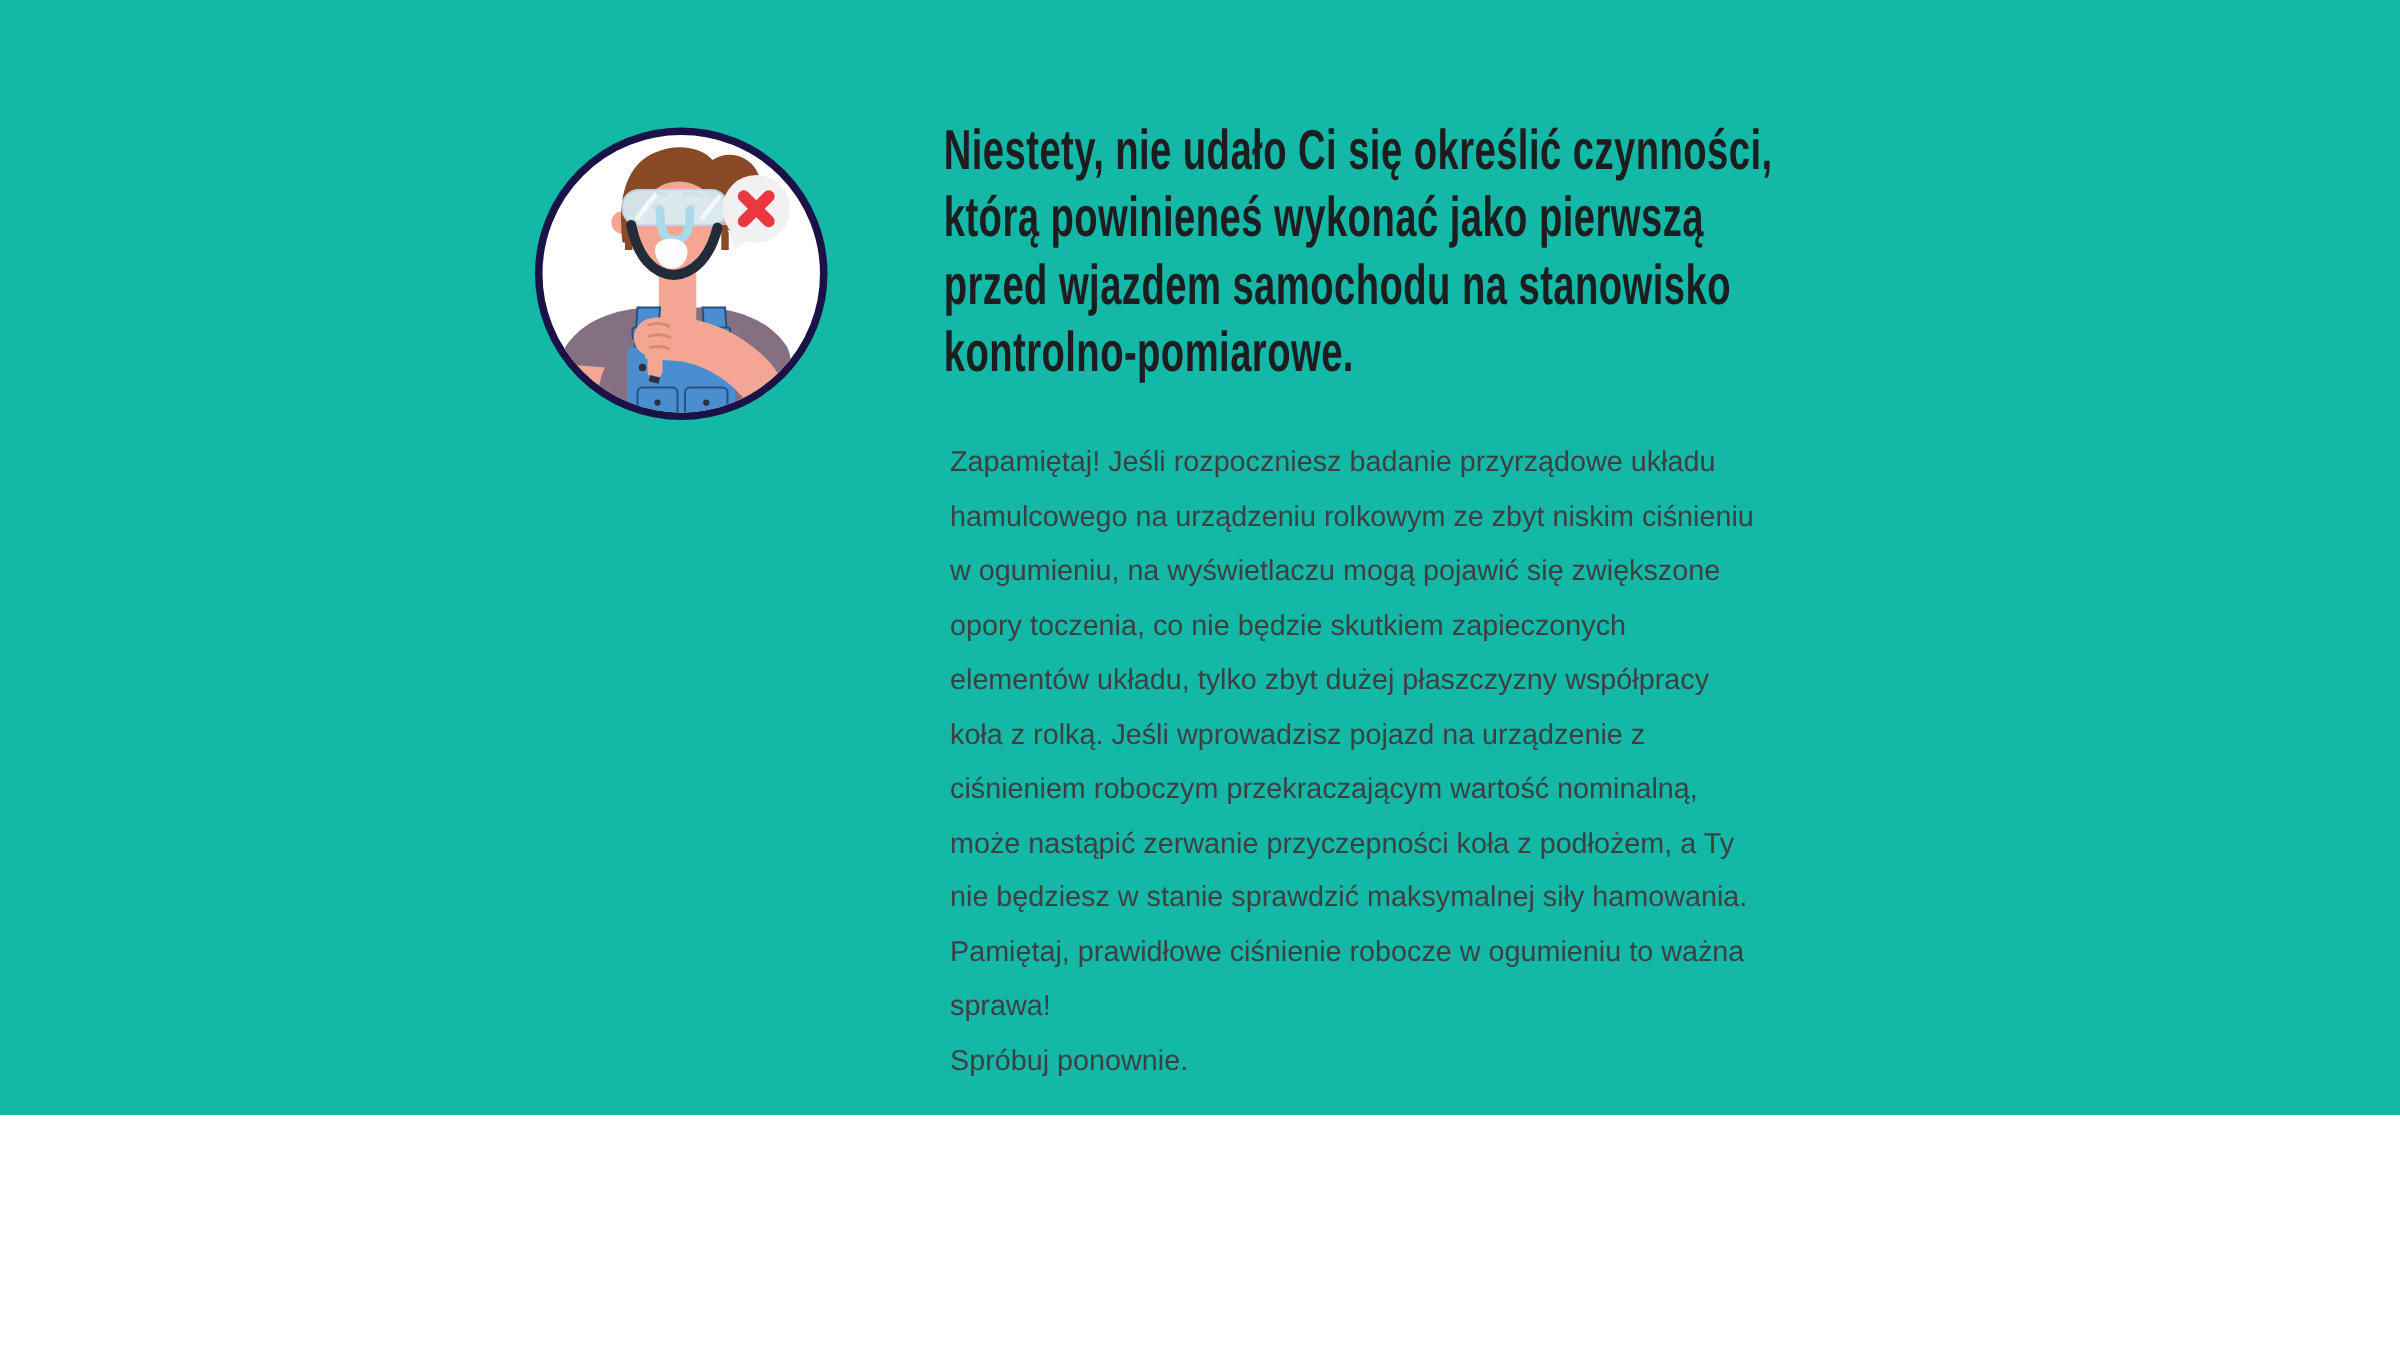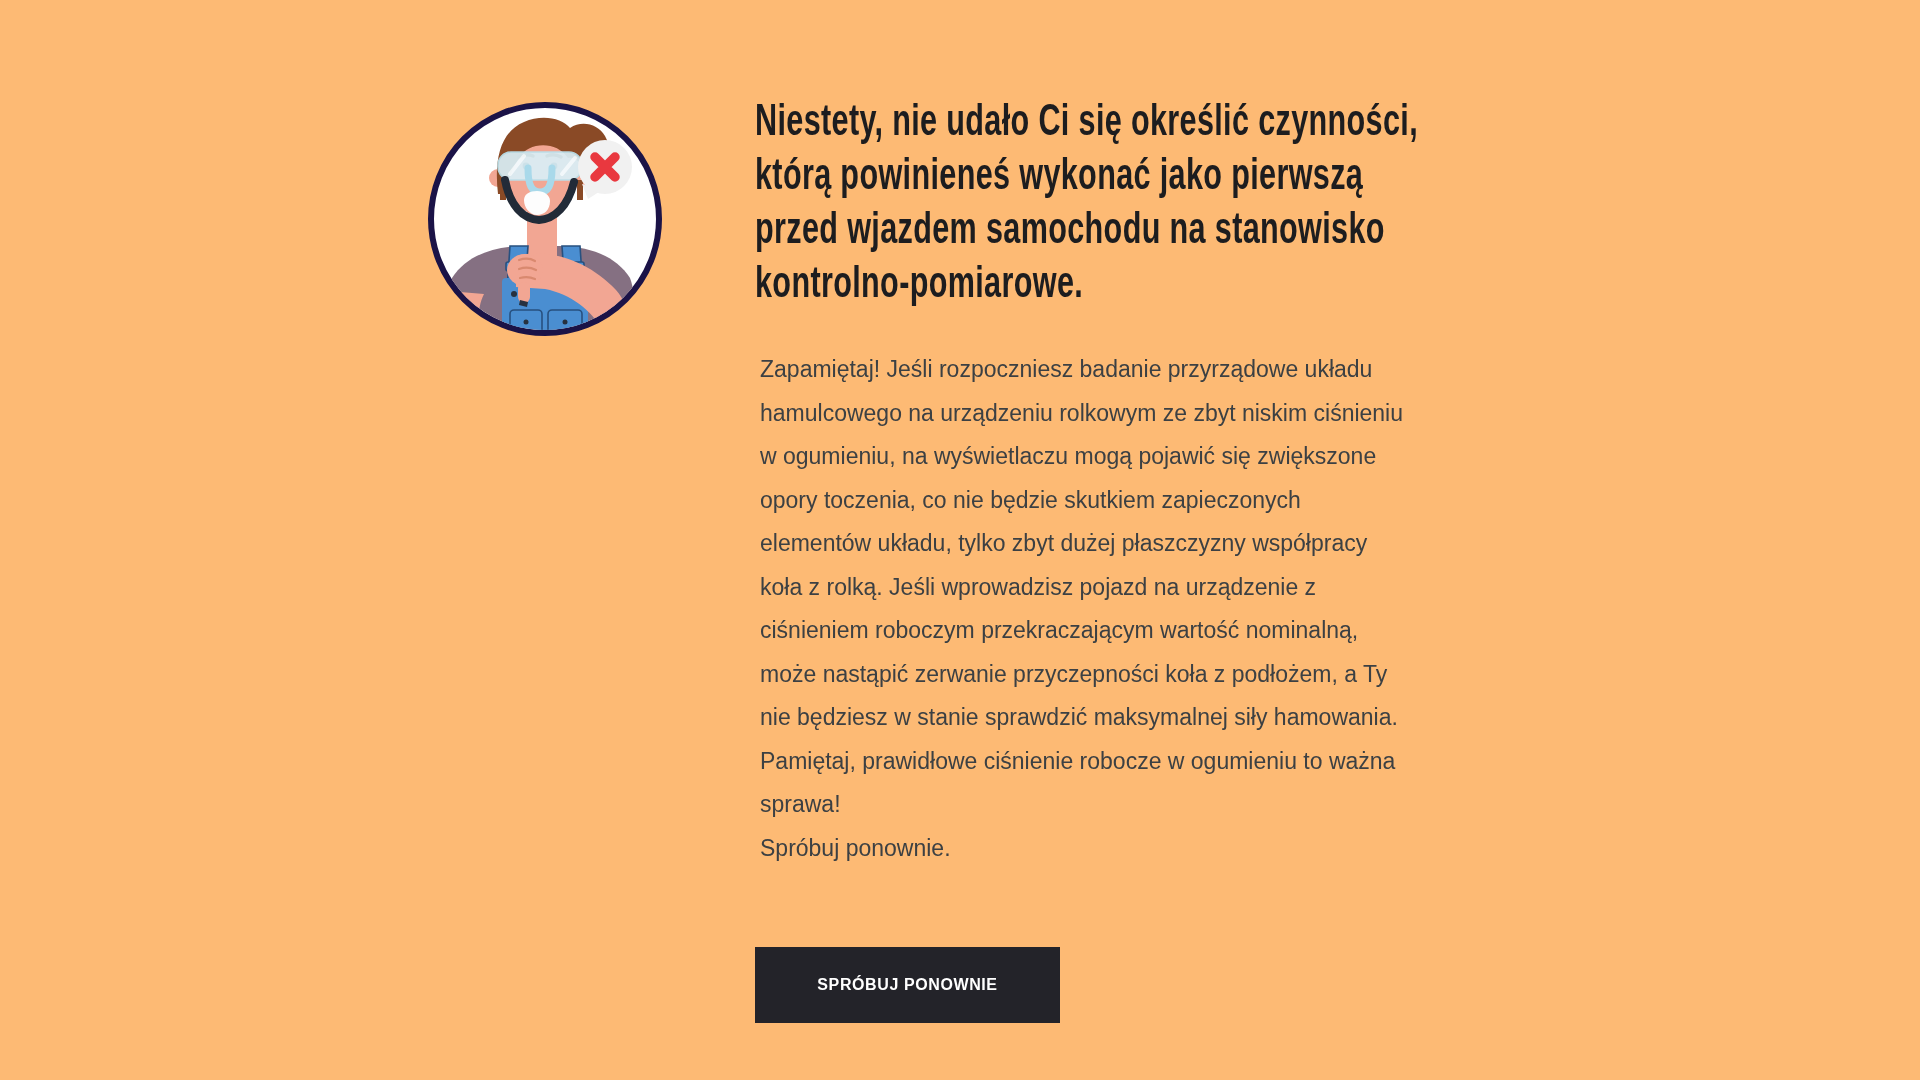--- a/index.html
+++ b/index.html
@@ -1,17 +1,17 @@
 <!DOCTYPE html>
 <html lang="pl" style="--accent-red: #e9383f; --button-bg: #232329; --heading-text: #1d1d1f; --body-text: #3c4043; --illustration-border: #1b1347; --skin: #f2a693; --hair: #8a4a26; --shirt: #857082; --overalls: #4a8ed1; --goggles: #d9eff7; --bubble: #f1f1f1;"><head>
 <meta charset="utf-8">
 <style>
   html,body{margin:0;padding:0;background:#ffffff;}
   body{font-family:"Liberation Sans", sans-serif;}
-  .canvas{position:relative;width:1920px;height:1080px;background:#fdba74;overflow:hidden;}
+  .canvas{position:relative;width:1920px;height:892px;background:#14b8a6;overflow:hidden;}
 
   
   .illustration{position:absolute;left:424px;top:98px;width:242px;height:242px;}
   .ring{fill:#ffffff;stroke:var(--illustration-border,#1b1347);stroke-width:6;}
   .skin{fill:var(--skin,#f2a693);}
   .skin-shade{stroke:#d9896f;stroke-width:2.2;fill:none;stroke-linecap:round;}
   .hair{fill:var(--hair,#8a4a26);}
   .shirt{fill:var(--shirt,#857082);}
   .overalls{fill:var(--overalls,#4a8ed1);}
   .o-line{fill:var(--overalls,#4a8ed1);stroke:#27507f;stroke-width:1.6;}

